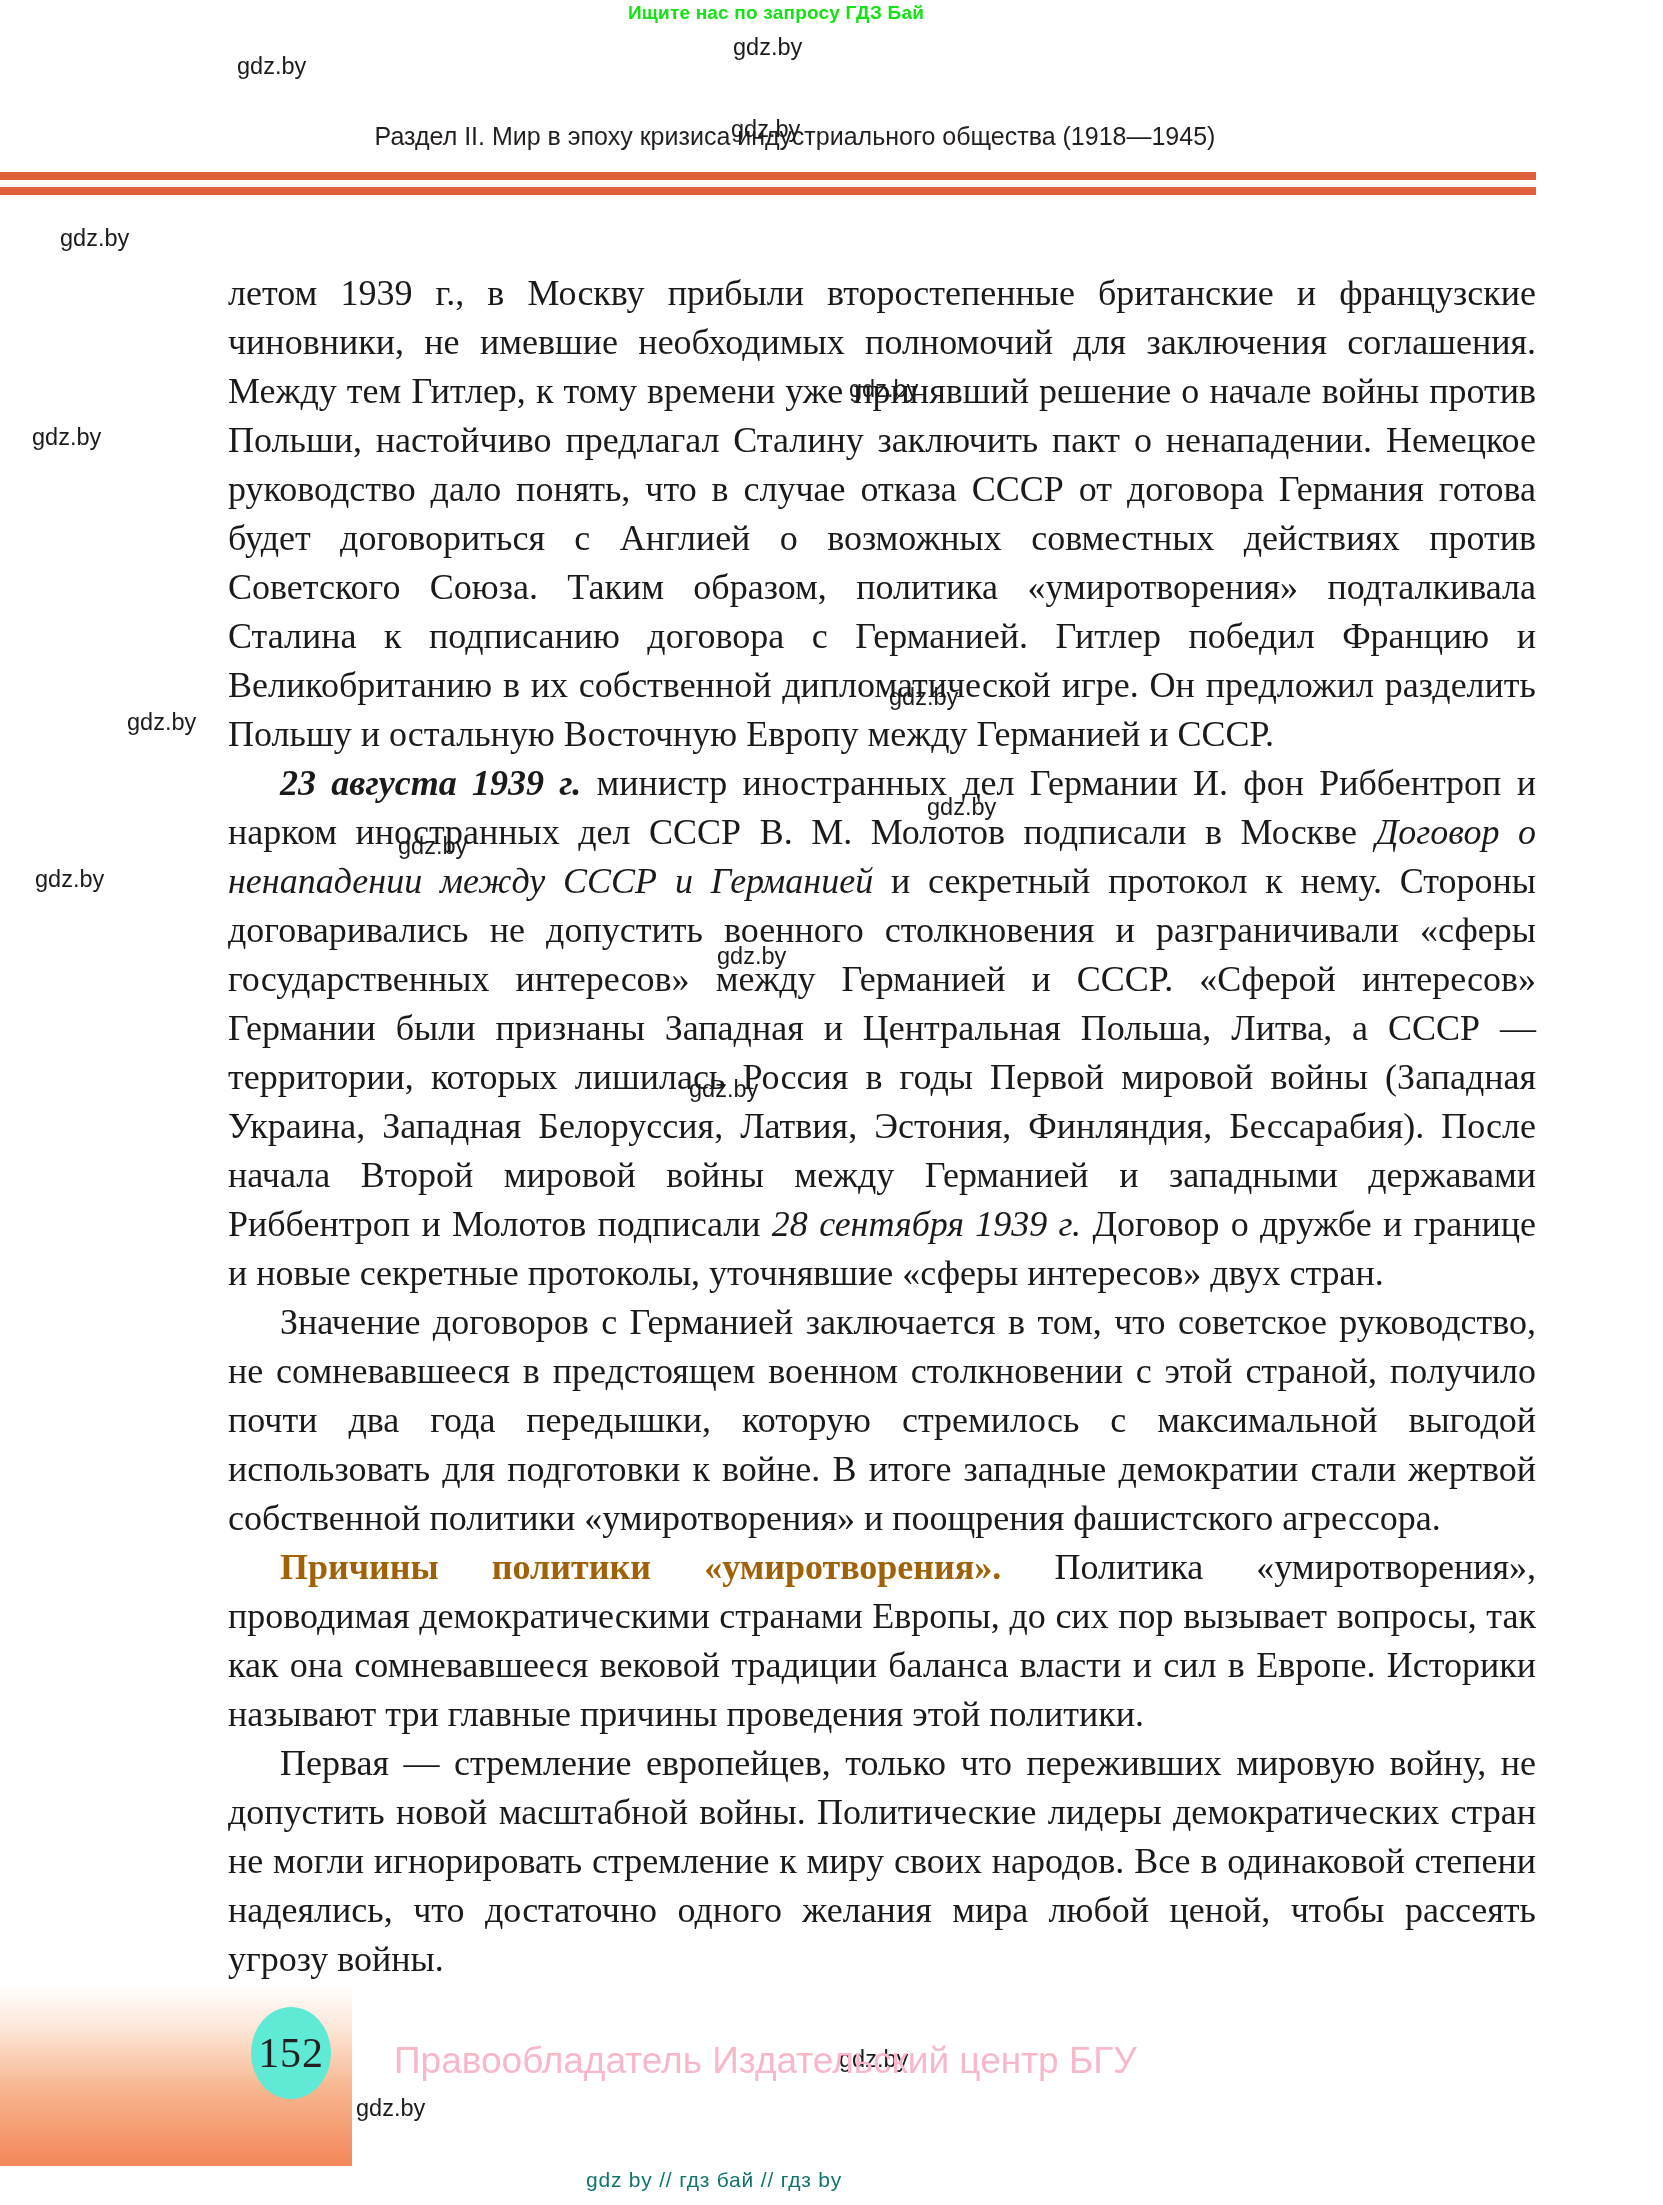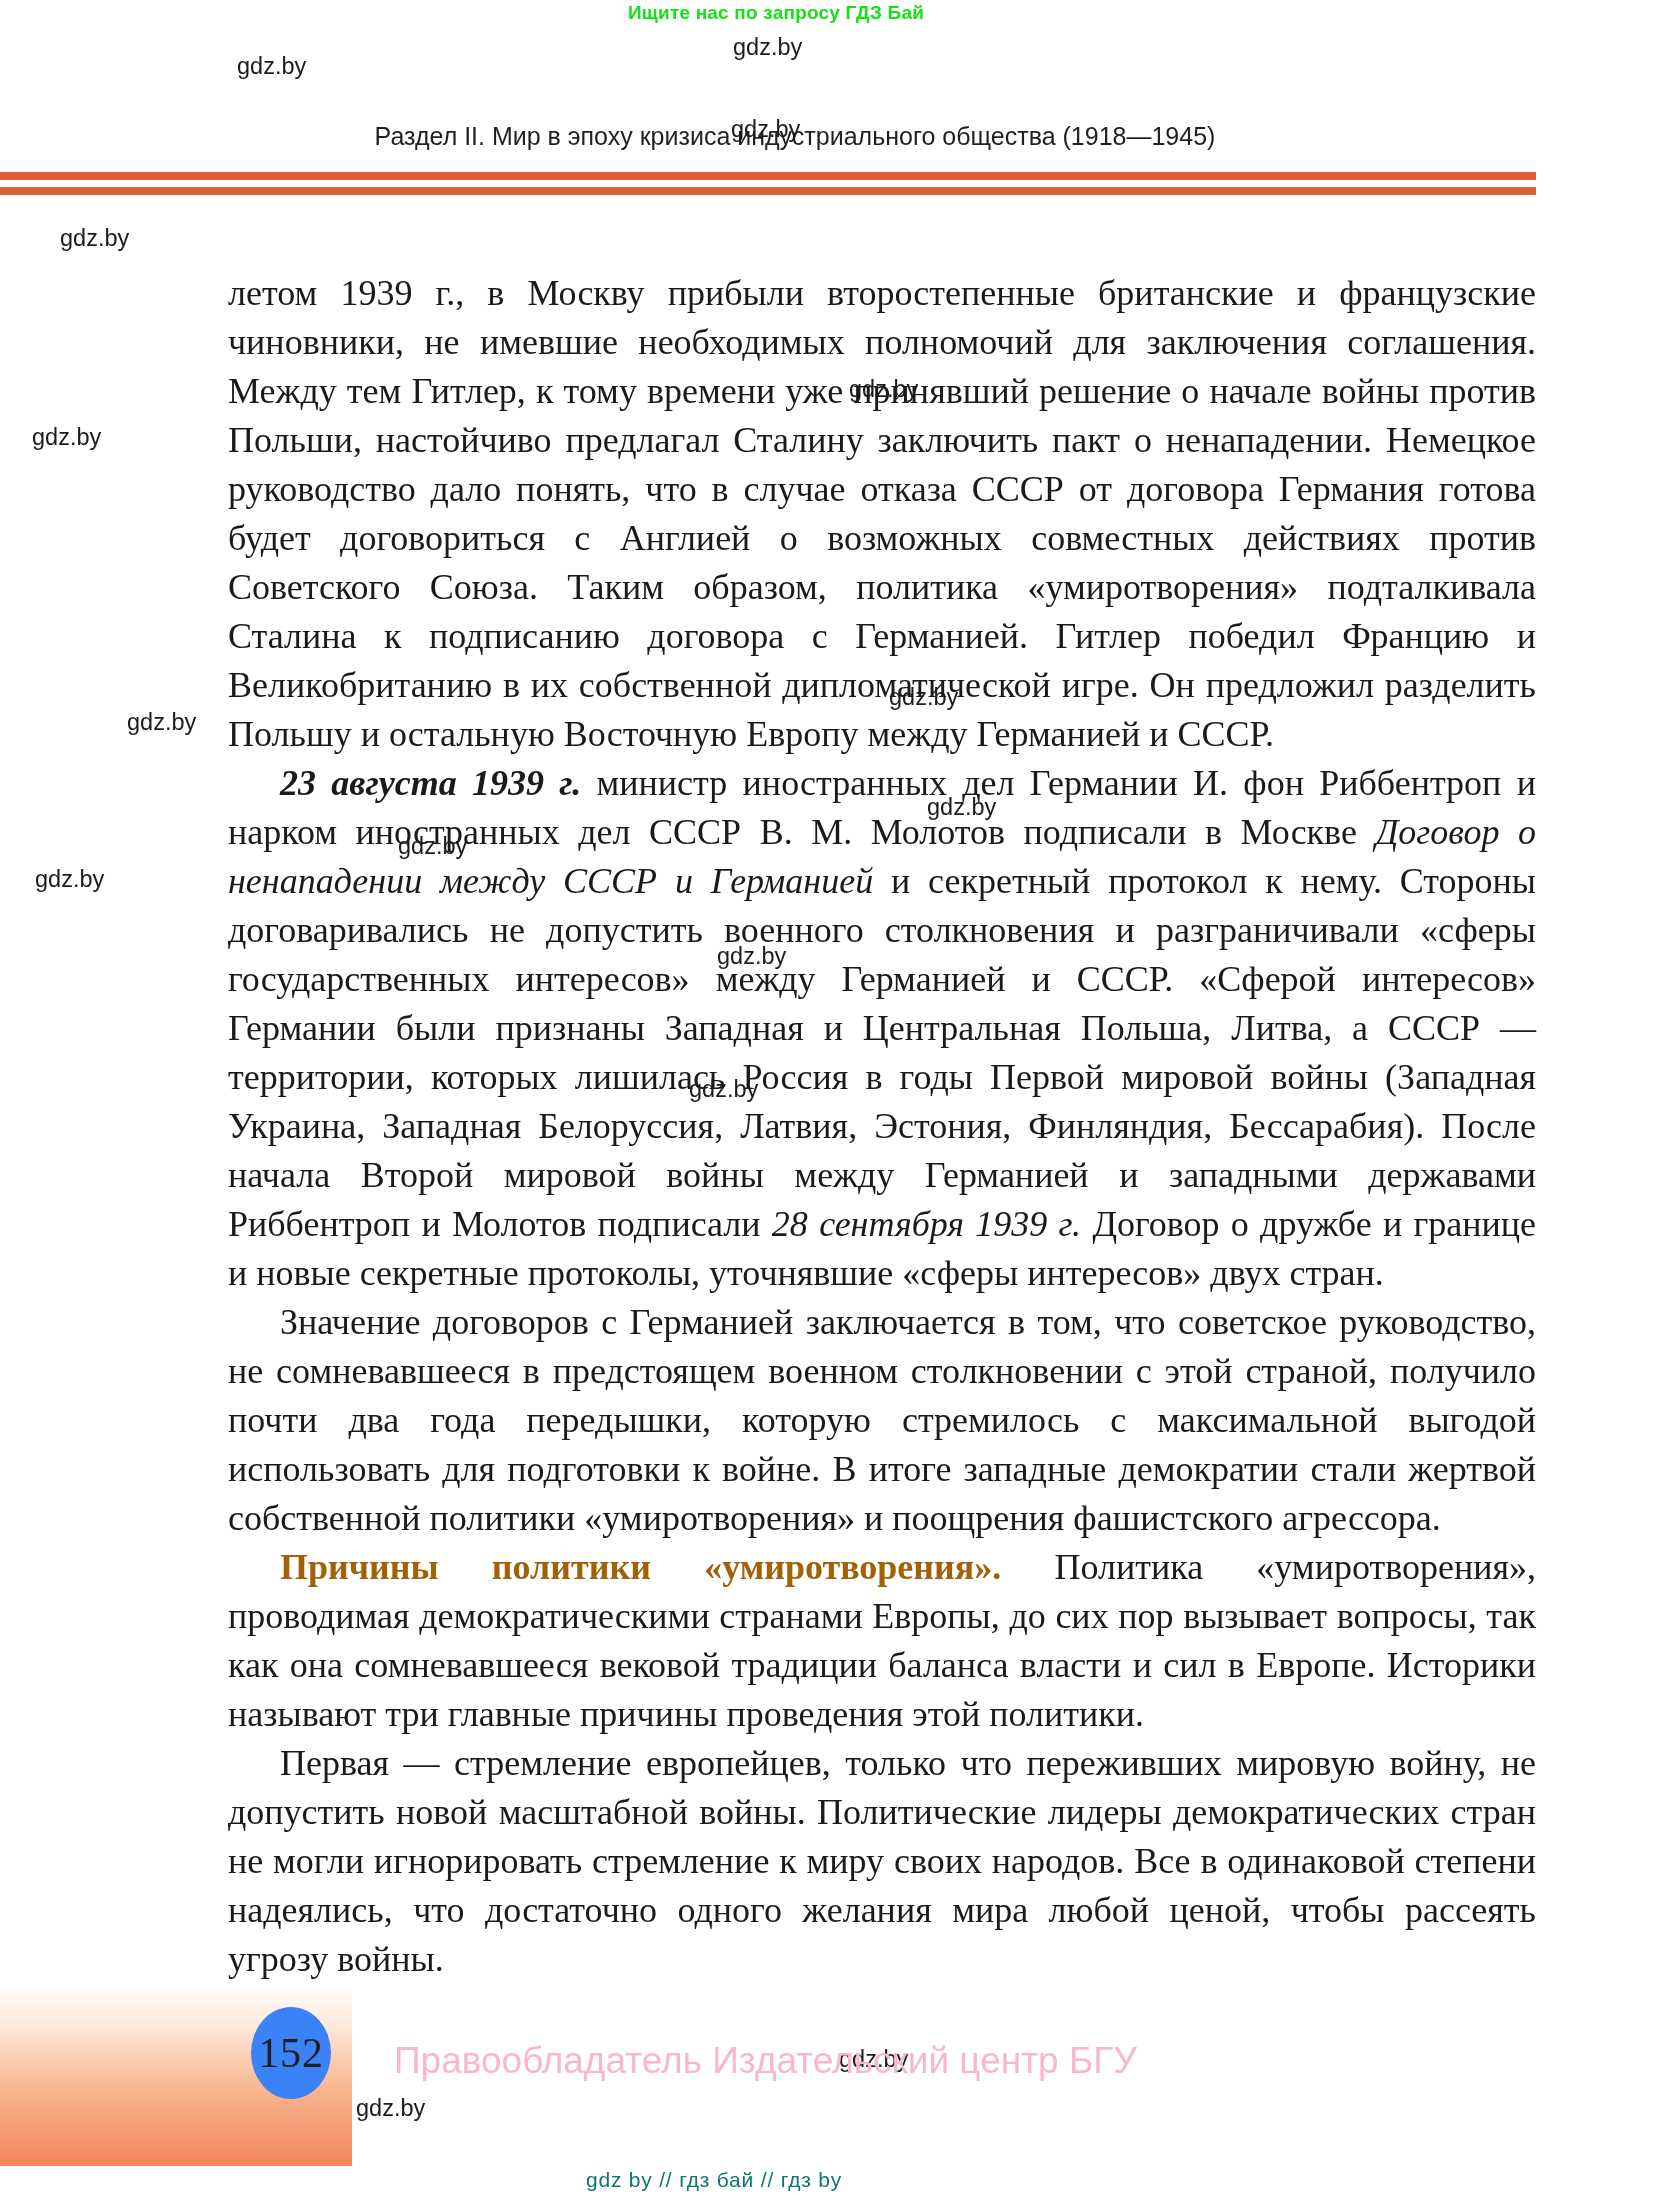--- a/index.html
+++ b/index.html
@@ -92,21 +92,21 @@
     width: 352px;
     height: 178px;
     background: linear-gradient(to bottom, #fffdfc 0%, #fde7d9 22%, #f7b48d 58%, #f4875a 100%);
   }
   .page-oval {
     position: absolute;
     left: 251px;
     top: 2007px;
     width: 80px;
     height: 92px;
-    background: #3b82f6;
+    background: #5eead4;
     border-radius: 50%;
     display: flex;
     align-items: center;
     justify-content: center;
     font-size: 42px;
     color: #231f20;
     letter-spacing: 0.8px;
   }
 
   .copyright {

